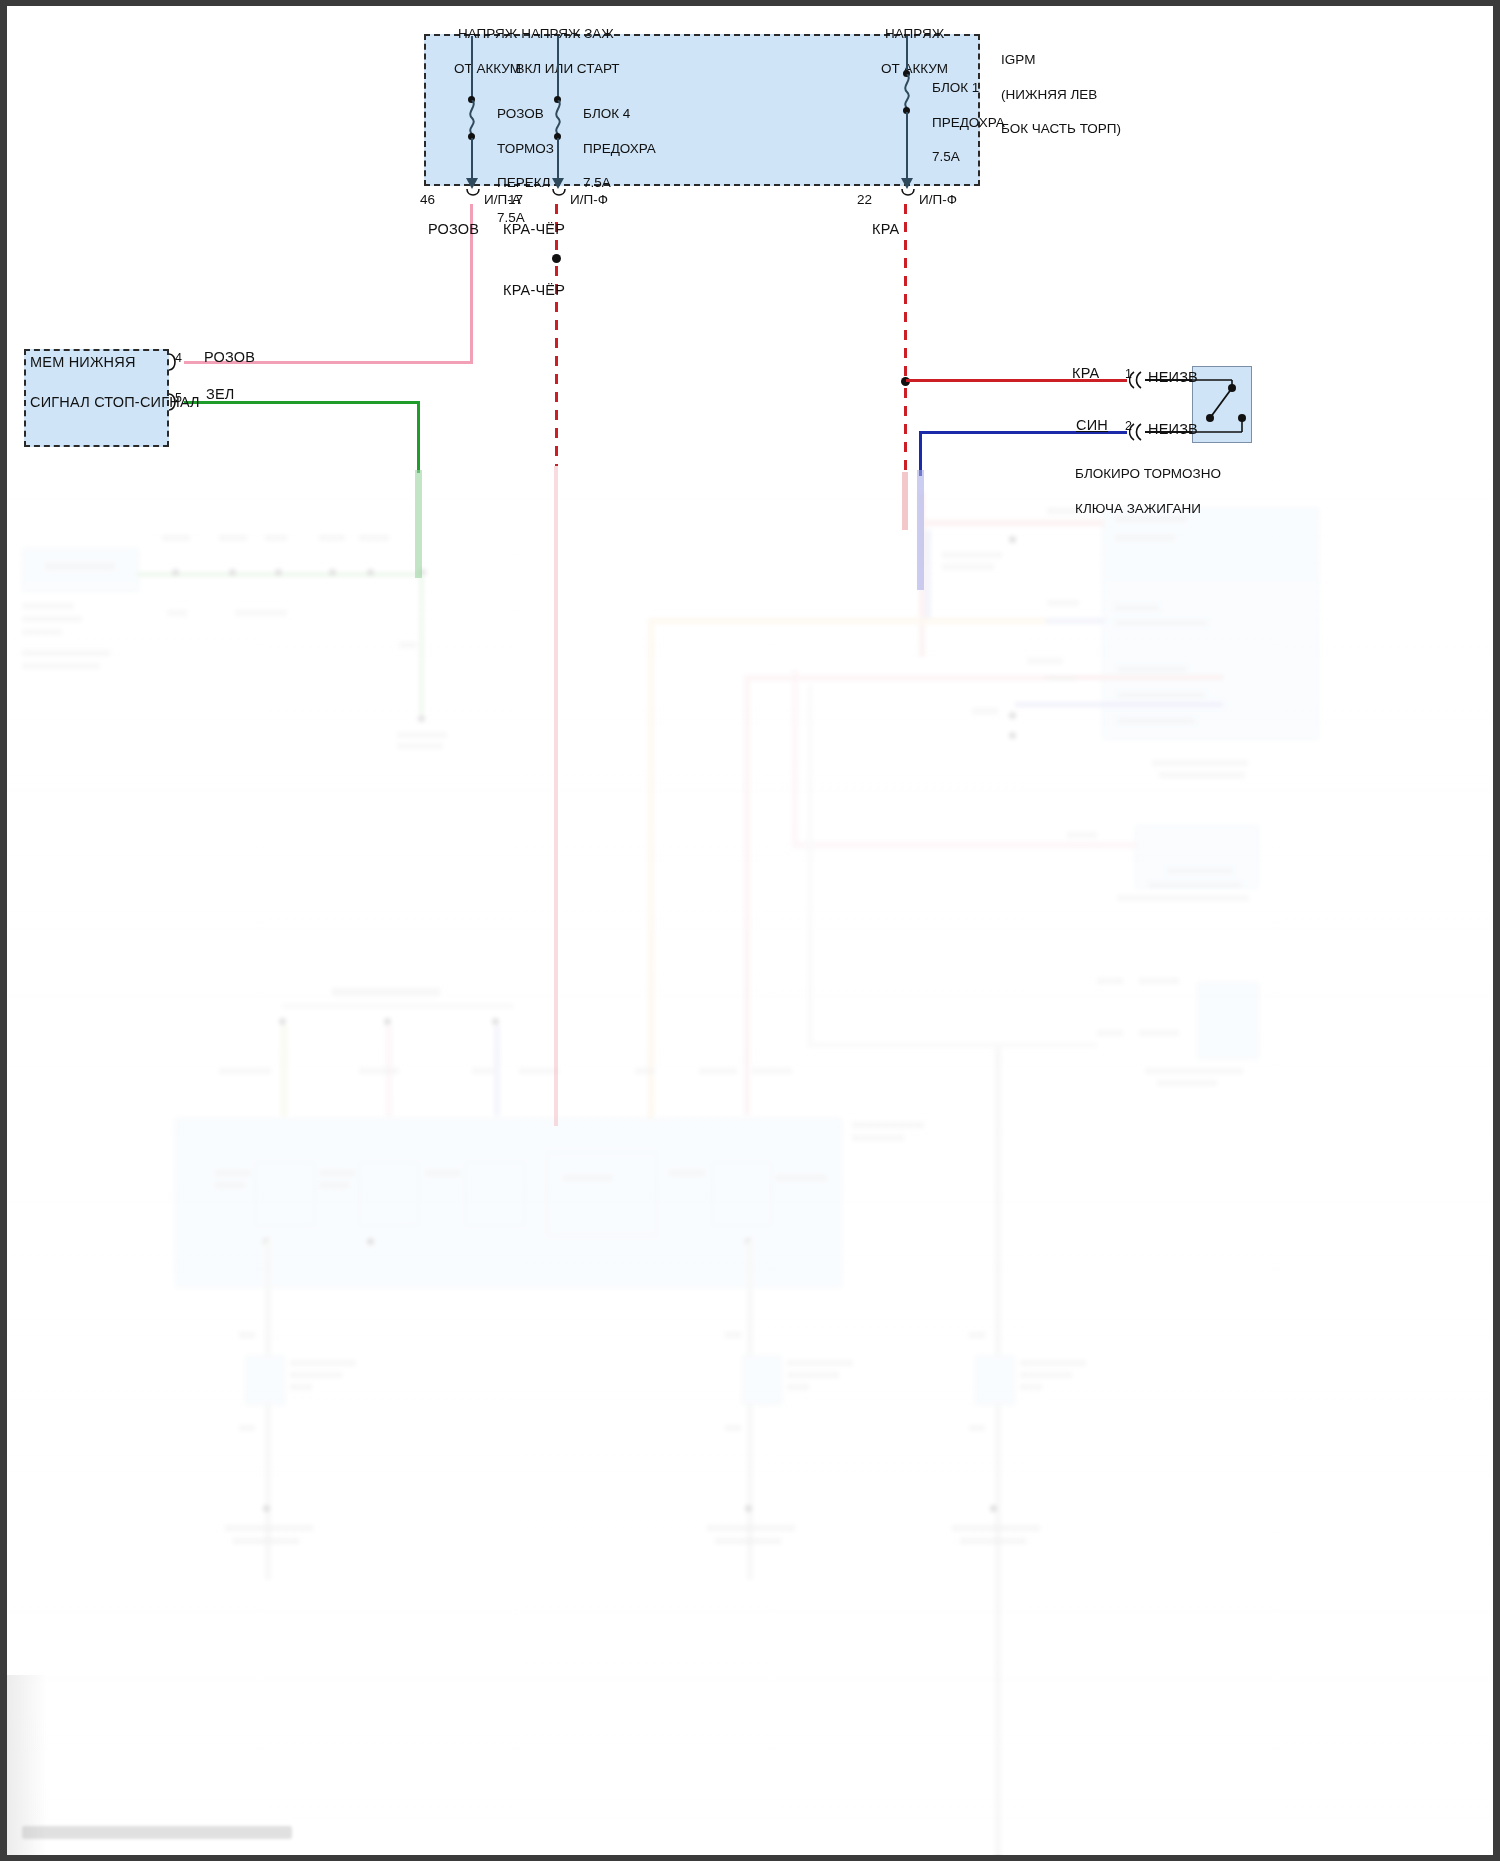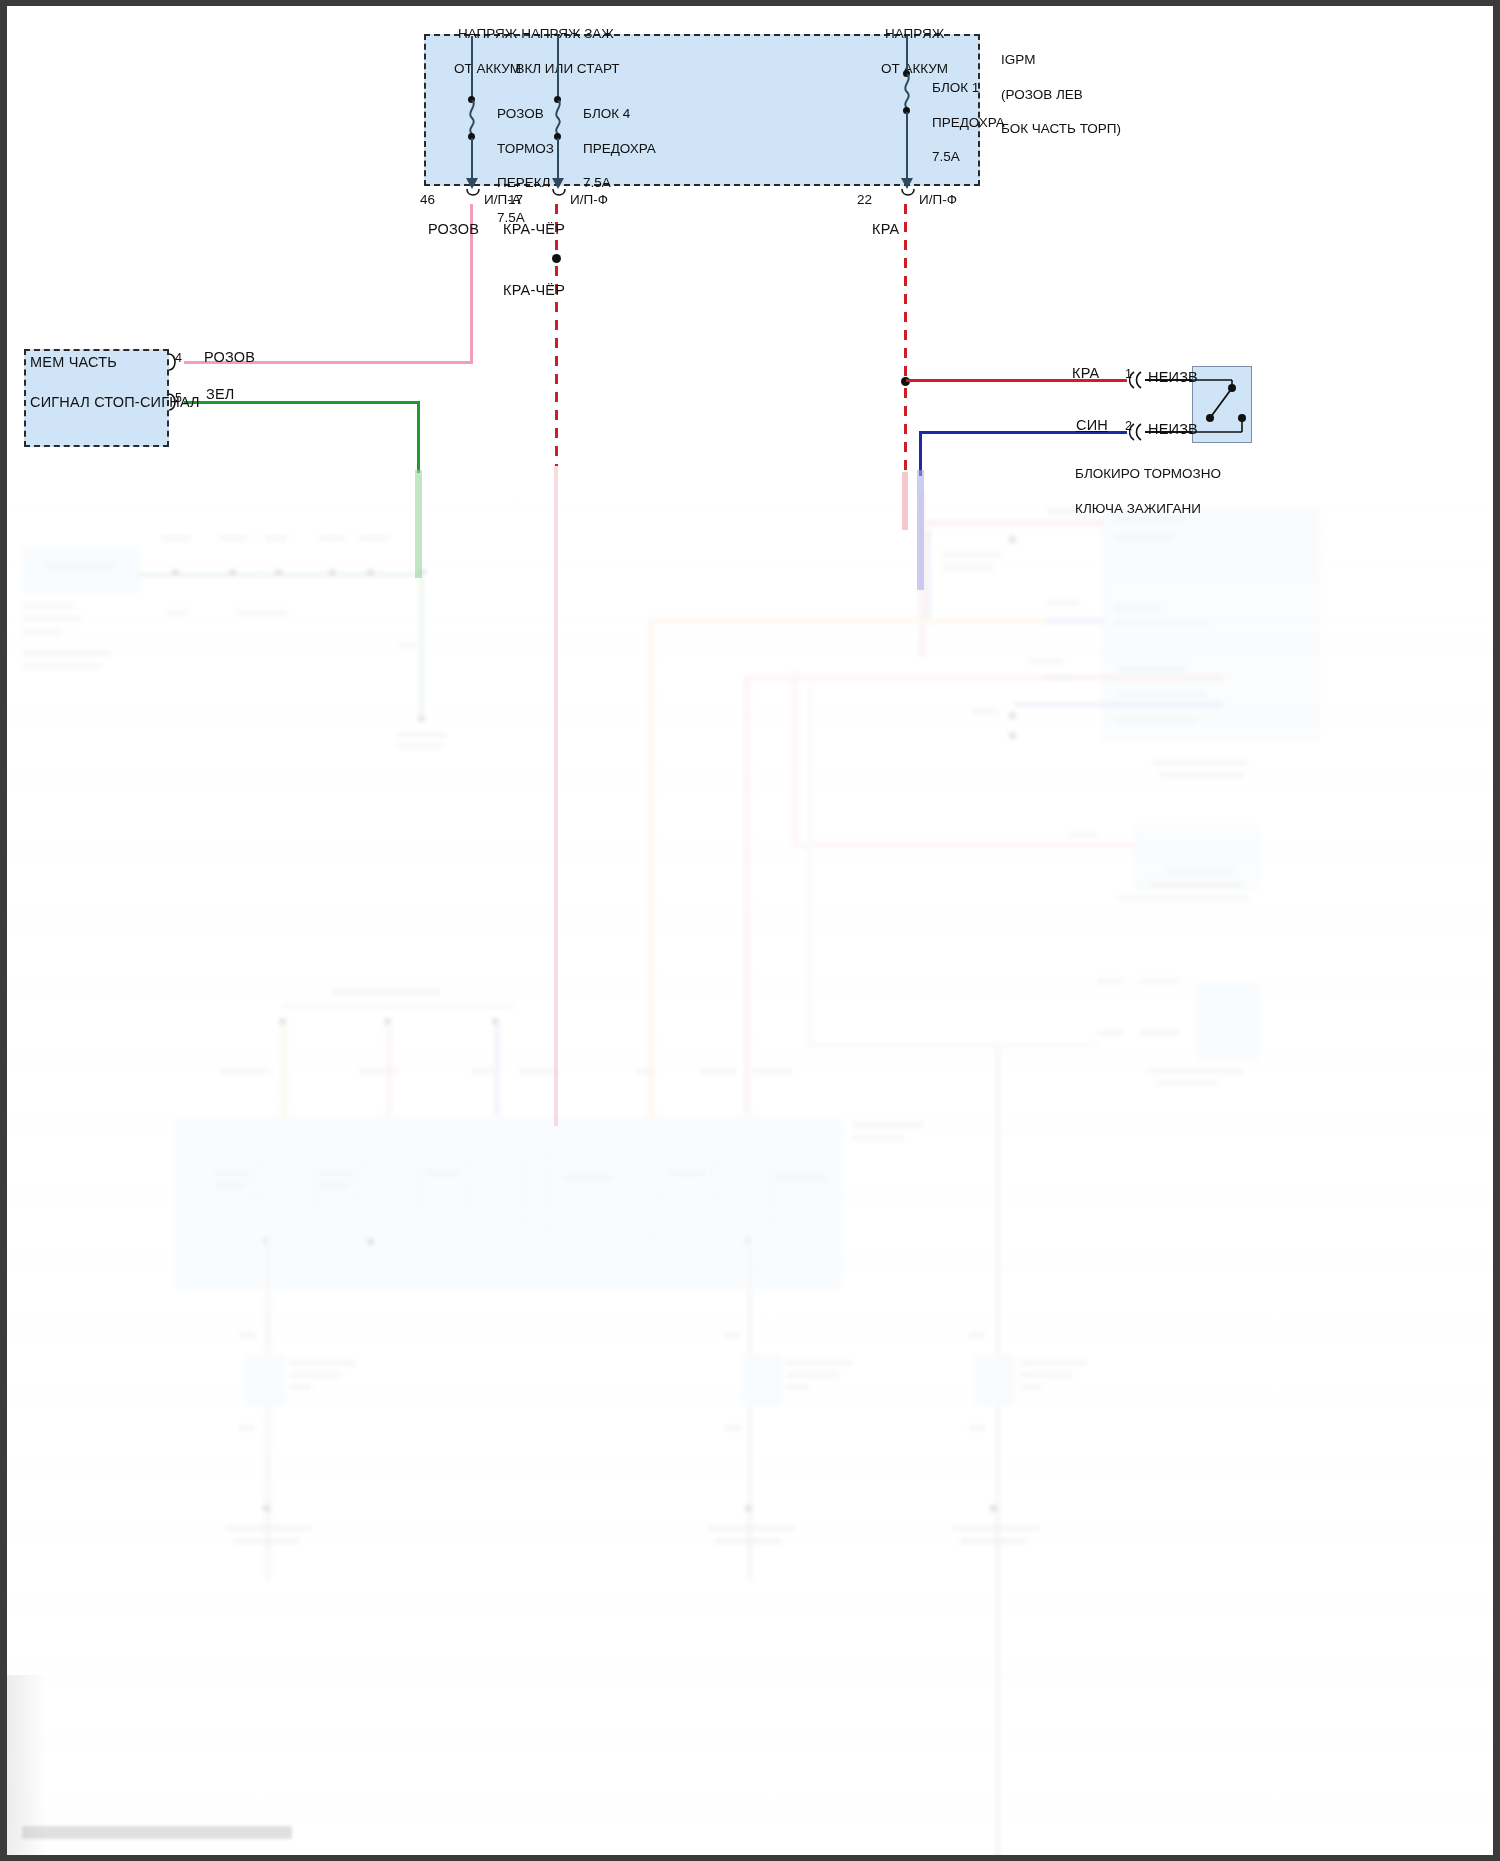--- a/index.html
+++ b/index.html
@@ -212,21 +212,21 @@
     <div class="ftxt" style="left:708px;top:1068px;width:66px;height:6px;"></div>
     <div class="ftxt" style="left:945px;top:1055px;width:88px;height:6px;"></div>
     <div class="ftxt" style="left:953px;top:1068px;width:66px;height:6px;"></div>
   </div>
   <div id="veil"></div>
 
   <div class="module" style="left:424px;top:34px;width:556px;height:152px;"></div>
 
   <div class="lbl t13" style="left:986px;top:34px;width:220px;">
     <span>IGPM</span><br>
-    <span>(РОЗОВ ЛЕВ</span><br>
+    <span>(НИЖНЯЯ ЛЕВ</span><br>
     <span>БОК ЧАСТЬ ТОРП)</span>
   </div>
 
   <div class="lbl t13 ctr" style="left:415px;top:8px;width:130px;">
     <span>НАПРЯЖ</span><br>
     <span>ОТ АККУМ</span>
   </div>
   <div class="wire vw" style="left:471px;top:36px;height:64px;background:#2f4a5c;width:2px;"></div>
   <div class="dot-s" style="left:468px;top:96px;"></div>
   <svg class="fuse" style="left:465px;top:100px;" viewBox="0 0 14 34">
@@ -326,21 +326,21 @@
   <div style="position:absolute;left:415px;top:470px;width:7px;height:108px;background:#9ad4a0;opacity:.6;"></div>
   <div class="lbl t14" style="left:206px;top:385px;">ЗЕЛ</div>
 
   <div class="wire hw" style="left:919px;top:431px;width:208px;height:3px;background:#1b2aa8;"></div>
   <div class="wire vw" style="left:919px;top:431px;width:3px;height:45px;background:#1b2aa8;"></div>
   <div style="position:absolute;left:917px;top:470px;width:7px;height:120px;background:#a8aee8;opacity:.6;"></div>
   <div class="lbl t14" style="left:1076px;top:416px;text-decoration:underline;">СИН</div>
 
   <div class="module" style="left:24px;top:349px;width:145px;height:98px;"></div>
 
-  <div class="lbl t14 rt" style="left:30px;top:353px;width:133px;">МЕМ ЧАСТЬ</div>
+  <div class="lbl t14 rt" style="left:30px;top:353px;width:133px;">МЕМ НИЖНЯЯ</div>
   <svg style="position:absolute;left:168px;top:352px;" width="14" height="20" viewBox="0 0 14 20">
     <path d="M1 2 C9 2, 9 18, 1 18" fill="none" stroke="#111" stroke-width="1.6"></path>
   </svg>
   <div class="lbl t12" style="left:175px;top:350px;">4</div>
   <div class="lbl t14" style="left:204px;top:348px;">РОЗОВ</div>
 
   <div class="lbl t14 rt" style="left:30px;top:393px;width:133px;">СИГНАЛ СТОП-СИГНАЛ</div>
   <svg style="position:absolute;left:168px;top:392px;" width="14" height="20" viewBox="0 0 14 20">
     <path d="M1 2 C9 2, 9 18, 1 18" fill="none" stroke="#111" stroke-width="1.6"></path>
   </svg>

